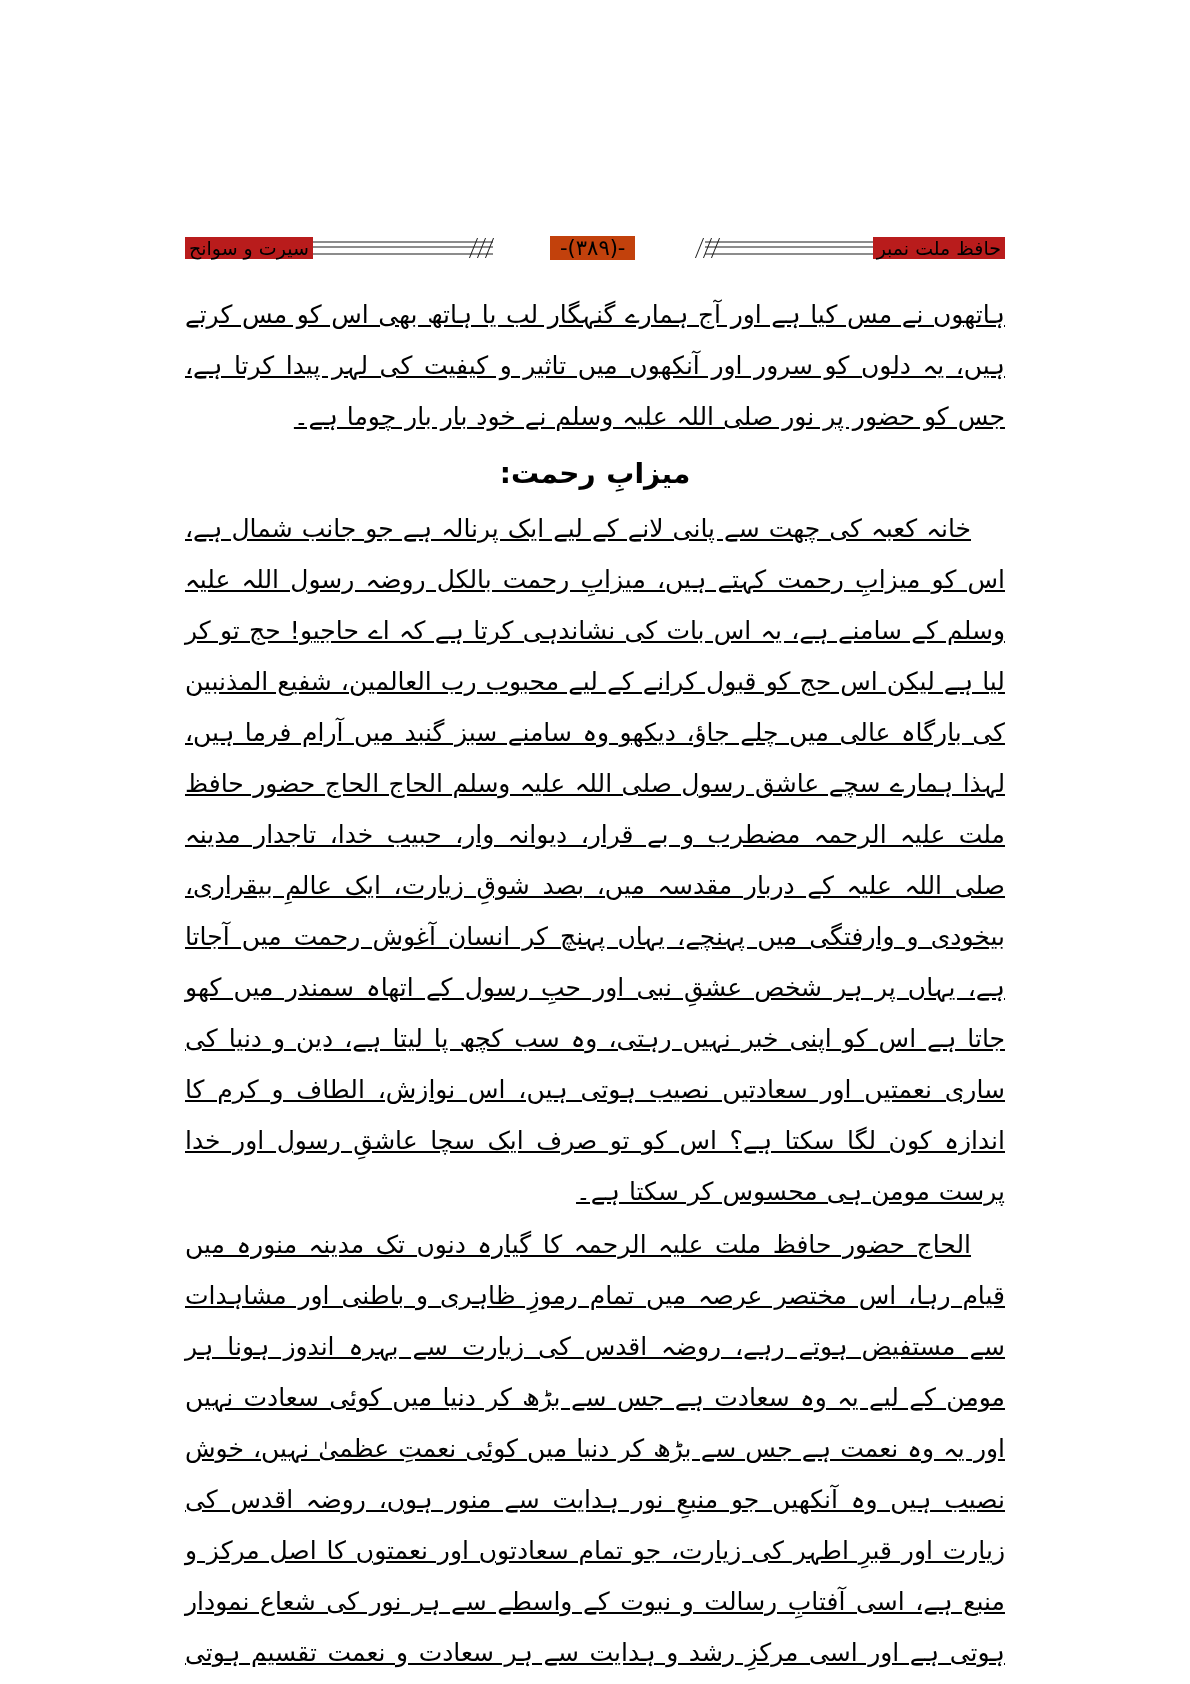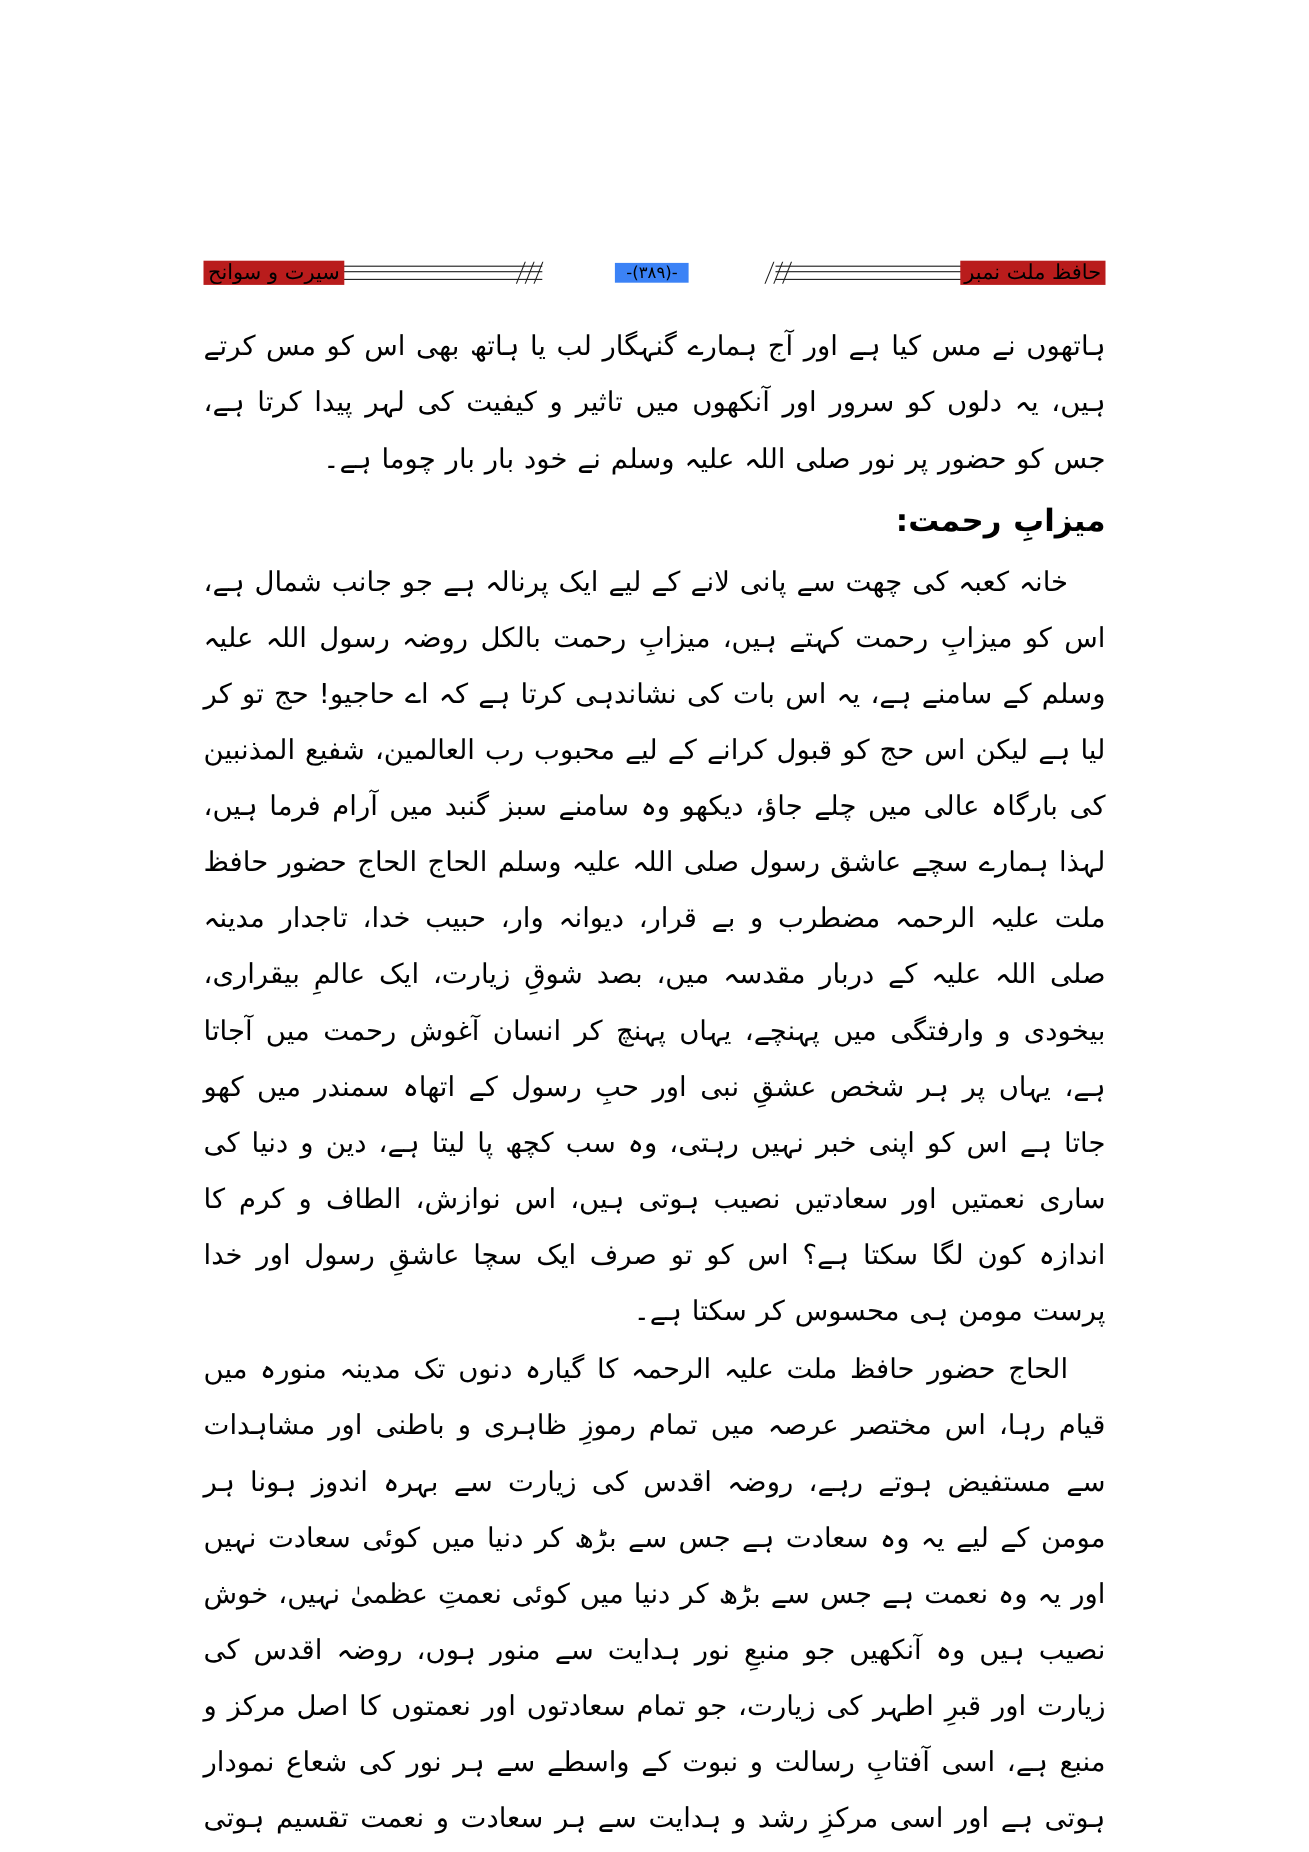--- a/index.html
+++ b/index.html
@@ -35,26 +35,26 @@
   .header-side {
     font-size: 19px;
     line-height: 1.2;
     white-space: nowrap;
     position: relative;
     z-index: 3;
     background: #b91c1c;
     padding: 0 4px;
   }
   .header-center {
-    font-size: 15px;
+    font-size: 21px;
     letter-spacing: 1px;
     white-space: nowrap;
     position: relative;
     z-index: 3;
-    background: #3b82f6;
+    background: #c2410c;
     padding: 0 10px;
   }
   .rule {
     position: absolute;
     top: 50%;
     height: 11px;
     transform: translateY(-50%);
     border-top: 1.3px solid #1a1a1a;
     border-bottom: 1.3px solid #1a1a1a;
     z-index: 1;
@@ -96,24 +96,26 @@
     direction: rtl;
     text-align: justify;
     text-justify: inter-word;
     font-size: 25px;
     line-height: 2.04;
     word-spacing: 1px;
   }
   .para {
     margin: 0 0 2px 0;
     text-indent: 34px;
+    text-decoration: underline;
   }
   .para.no-indent { text-indent: 0; }
   .section-title {
     direction: rtl;
+    text-align: center;
     font-size: 28px;
     font-weight: bold;
     margin: 10px 0 6px 0;
     line-height: 1.6;
   }
 </style>
 </head>
 <body>
 
 <div class="page">

